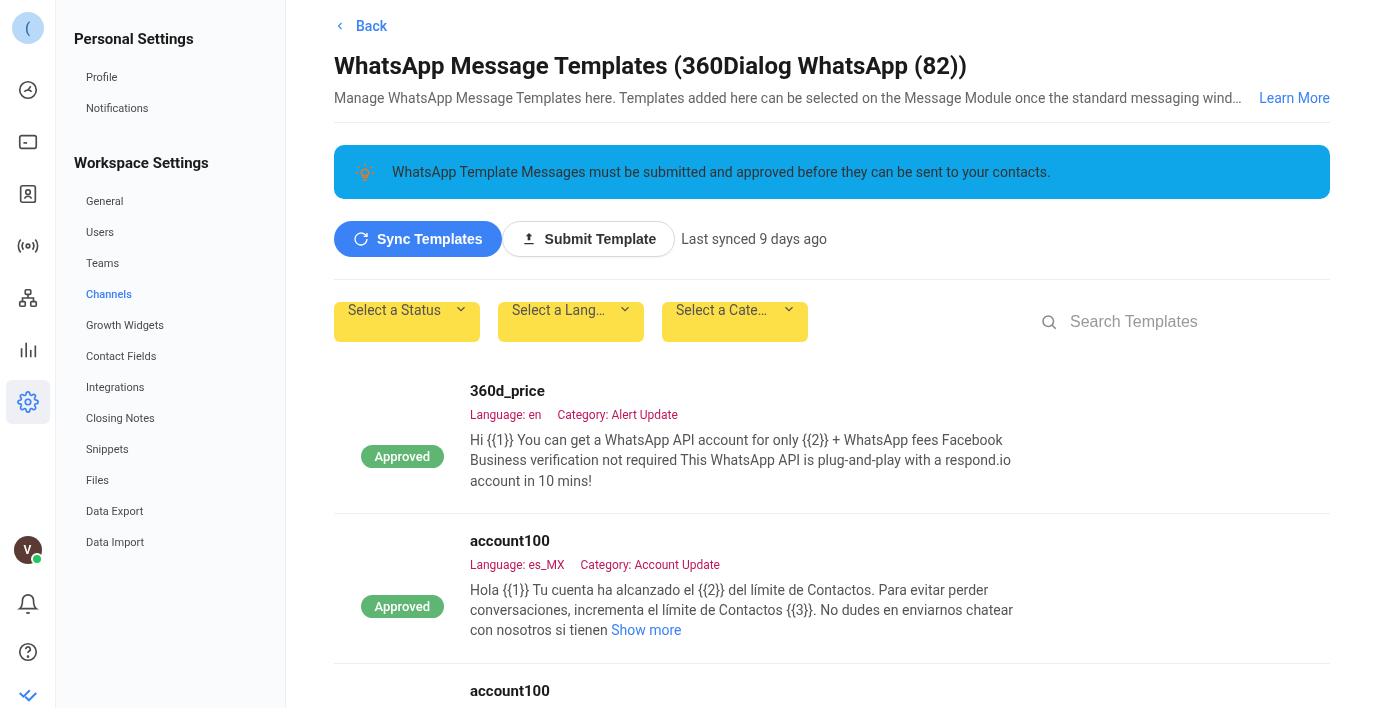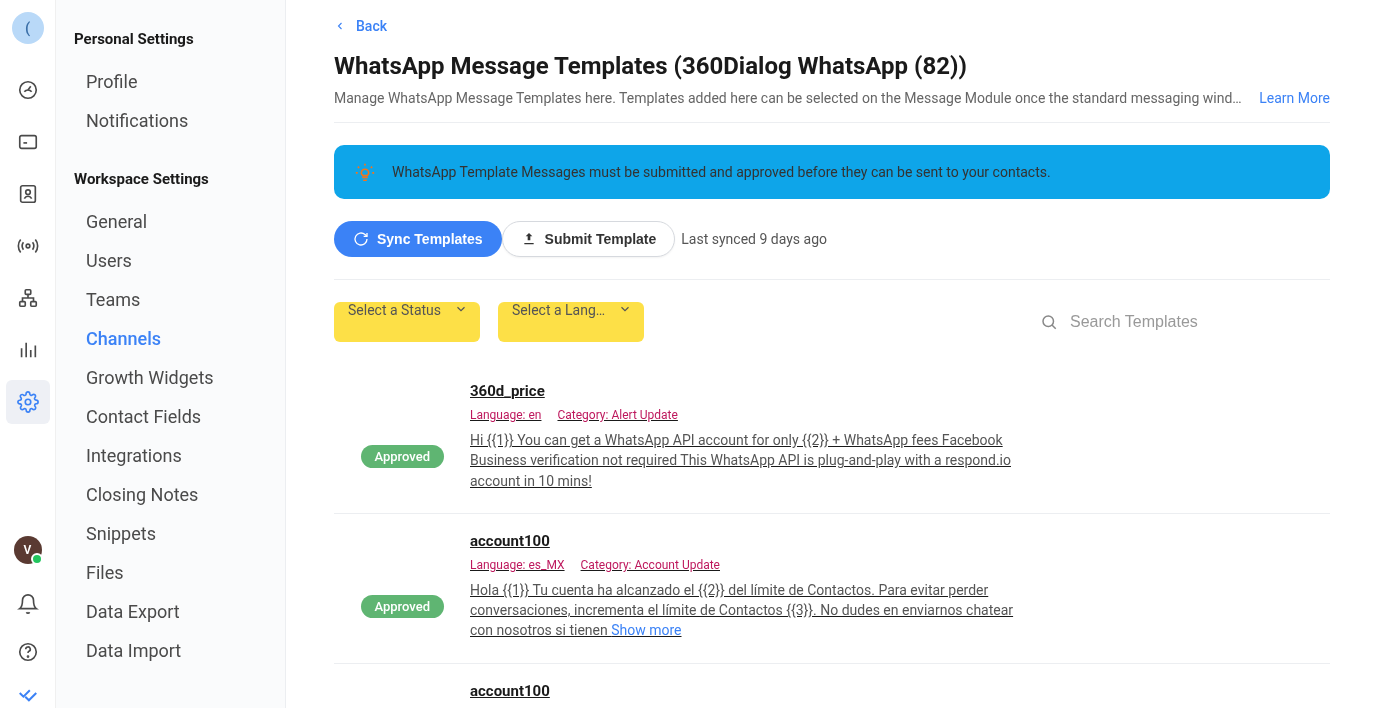--- a/index.html
+++ b/index.html
@@ -14,21 +14,21 @@
 .rail .spacer { flex: 1; }
 .rail .avatar-small { width: 28px; height: 28px; border-radius: 50%; background: #5a3a32; color: #fff; display: flex; align-items: center; justify-content: center; font-size: 12px; font-weight: 600; margin-bottom: 18px; position: relative; }
 .rail .avatar-small::after { content: ""; position: absolute; width: 8px; height: 8px; background: #22c55e; border: 2px solid #fff; border-radius: 50%; bottom: -1px; right: -1px; }
 .rail .brand-check { width: 44px; height: 30px; display: flex; align-items: center; justify-content: center; color: #3b82f6; }
 .rail .brand-check svg { width: 22px; height: 22px; stroke: currentColor; fill: none; stroke-width: 2.2; }
 
 
 .sidebar { width: 230px; background: #fafbfc; border-right: 1px solid #eceef1; padding: 30px 18px; overflow-y: auto; }
 .sidebar h3 { font-size: 15px; font-weight: 700; color: #1a1a1a; margin-bottom: 14px; }
 .sidebar .group { margin-bottom: 30px; }
-.sidebar .navitem { display: block; padding: 9px 0 9px 12px; font-size: 18px; color: #4a4a4a; cursor: pointer; }
+.sidebar .navitem { display: block; padding: 9px 0 9px 12px; font-size: 11px; color: #4a4a4a; cursor: pointer; }
 .sidebar .navitem.active { color: #3b82f6; font-weight: 500; }
 
 
 .main { flex: 1; padding: 18px 48px 0 48px; overflow-y: auto; }
 .back { display: inline-flex; align-items: center; gap: 10px; color: #3b82f6; font-size: 14px; font-weight: 500; cursor: pointer; margin-bottom: 18px; }
 .back svg { width: 12px; height: 12px; stroke: currentColor; fill: none; stroke-width: 2.2; }
 .page-title { font-size: 24px; font-weight: 700; color: #1a1a1a; margin-bottom: 10px; }
 .page-desc-row { display: flex; align-items: baseline; gap: 8px; border-bottom: 1px solid #eceef1; padding-bottom: 16px; margin-bottom: 22px; }
 .page-desc { color: #666; font-size: 14px; flex: 1; white-space: nowrap; overflow: hidden; text-overflow: ellipsis; }
 .learn-more { color: #3b82f6; font-size: 14px; white-space: nowrap; cursor: pointer; }
@@ -52,21 +52,21 @@
 .select-pill svg { position: absolute; right: 12px; width: 14px; height: 14px; stroke: #555; fill: none; stroke-width: 2; }
 .filter-spacer { flex: 1; }
 .search-wrap { display: flex; align-items: center; gap: 12px; color: #888; }
 .search-wrap svg { width: 18px; height: 18px; stroke: #888; fill: none; stroke-width: 2; }
 .search-input { border: none; outline: none; font-size: 16px; color: #a21caf; width: 260px; background: transparent; }
 .search-input::placeholder { color: #999; }
 
 .tpl { display: flex; gap: 26px; padding: 18px 0 22px 0; border-bottom: 1px solid #eceef1; }
 .tpl .status-col { width: 110px; display: flex; align-items: center; justify-content: flex-end; padding-top: 40px; }
 .badge-approved { background: #5fb572; color: #fff; font-size: 13px; font-weight: 500; padding: 4px 14px; border-radius: 14px; }
-.tpl .body-col { flex: 1; max-width: 560px; text-decoration: underline; }
+.tpl .body-col { flex: 1; max-width: 560px; }
 .tpl-name { font-size: 15px; font-weight: 700; margin-bottom: 8px; }
 .tpl-meta { color: #be185d; font-size: 12px; margin-bottom: 8px; display: flex; gap: 16px; }
 .tpl-text { color: #555; font-size: 14px; line-height: 1.45; }
 .show-more { color: #3b82f6; cursor: pointer; }
 </style>
 </head>
 <body>
 
 <div class="rail">
   <div class="avatar-top">(</div>
@@ -213,20 +213,26 @@
       <svg viewBox="0 0 24 24">
           <path d="M6 9l6 6 6-6"></path>
         </svg>
     </div>
     <div class="select-pill">
       <span class="label">Select a Langu…</span>
       <svg viewBox="0 0 24 24">
           <path d="M6 9l6 6 6-6"></path>
         </svg>
     </div>
+    <div class="select-pill">
+      <span class="label">Select a Categ…</span>
+      <svg viewBox="0 0 24 24">
+          <path d="M6 9l6 6 6-6"></path>
+        </svg>
+    </div>
     <div class="filter-spacer"></div>
     <div class="search-wrap">
       <svg viewBox="0 0 24 24">
           <circle cx="11" cy="11" r="7"></circle>
           <path d="M21 21l-5-5"></path>
         </svg>
       <input class="search-input" placeholder="Search Templates" style="">
     </div>
   </div>
 

